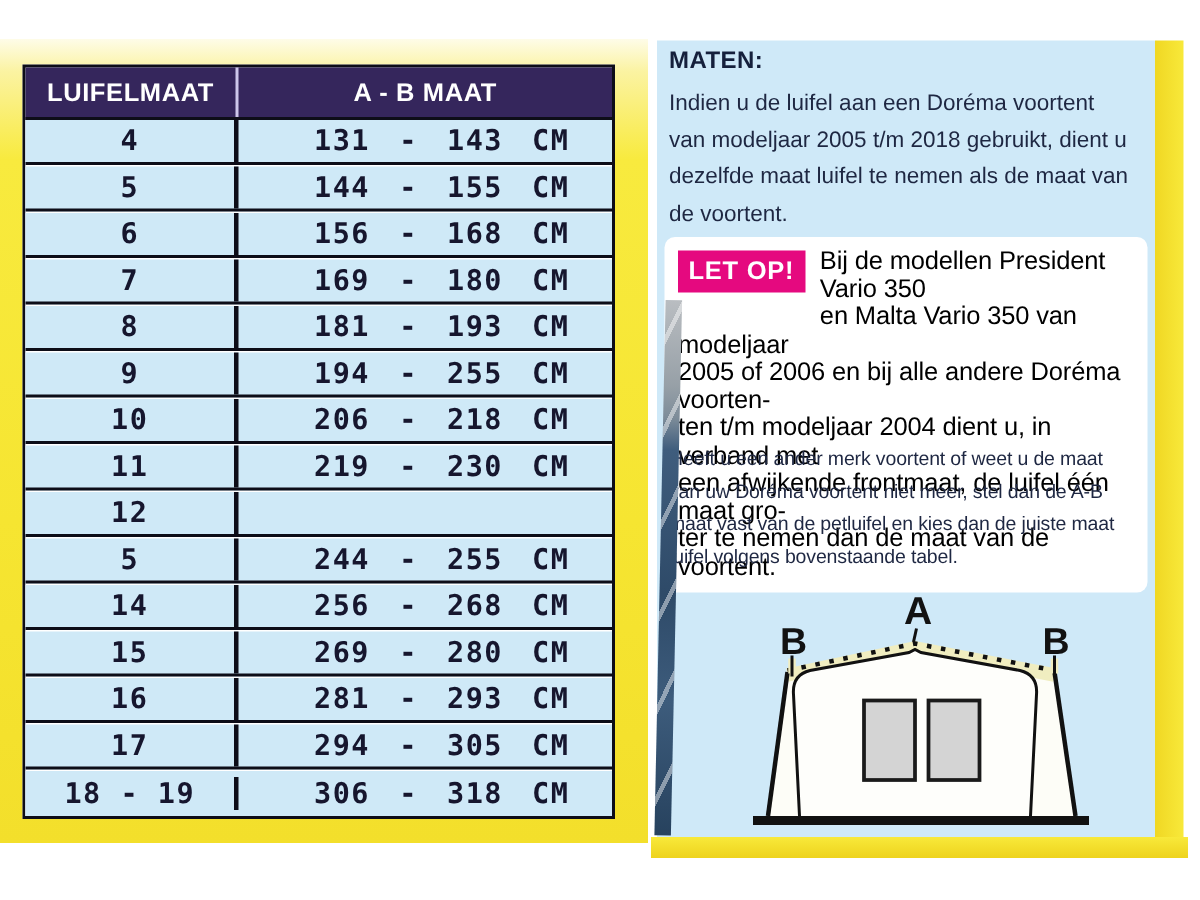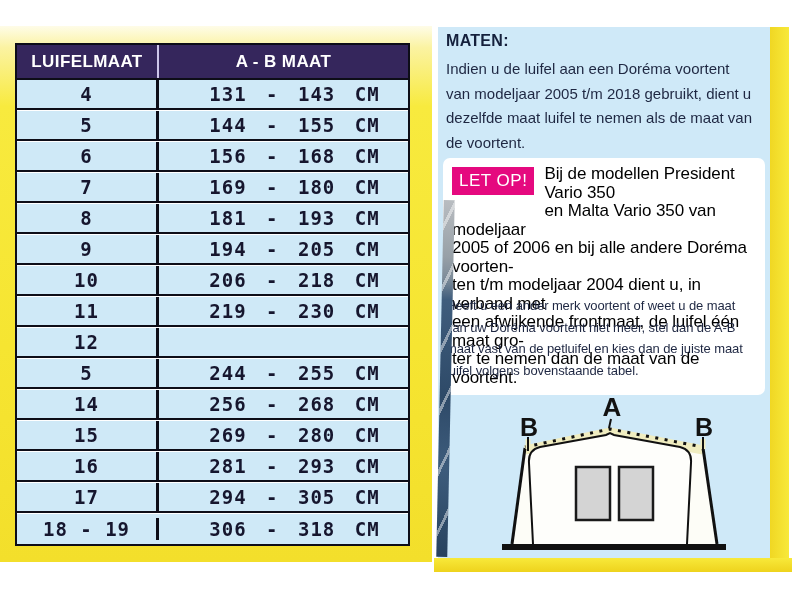--- a/index.html
+++ b/index.html
@@ -63,21 +63,21 @@
   .para-intro {
     position:absolute; left:8px; top:30px; width:324px;
     font-size:15px; line-height:24.5px;
   }
   .letop-box {
     position:absolute; left:5px; top:131px; width:322px;
     background:#ffffff; border-radius:7px; padding:7px 8px 8px 9px;
   }
   .letop-badge {
     float:left; background:#e5097f; color:#ffffff;
-    font-weight:normal; font-size:17px; letter-spacing:.5px;
+    font-weight:bold; font-size:17px; letter-spacing:.5px;
     padding:4px 7px; margin:2px 10px 8px 0;
   }
   .letop-text {
     display:block; white-space:pre-line; color:#000000;
     font-size:17px; line-height:18.5px; letter-spacing:-.1px;
   }
   .para-fallback {
     position:absolute; left:8px; top:268px; width:326px;
     font-size:13px; line-height:21.5px; letter-spacing:-.1px;
   }
@@ -112,21 +112,21 @@
           <div class="row">
             <div class="cell cell-size">7</div>
             <div class="cell cell-range">169 - 180 CM</div>
           </div>
           <div class="row">
             <div class="cell cell-size">8</div>
             <div class="cell cell-range">181 - 193 CM</div>
           </div>
           <div class="row">
             <div class="cell cell-size">9</div>
-            <div class="cell cell-range">194 - 205 CM</div>
+            <div class="cell cell-range">194 - 255 CM</div>
           </div>
           <div class="row">
             <div class="cell cell-size">10</div>
             <div class="cell cell-range">206 - 218 CM</div>
           </div>
           <div class="row">
             <div class="cell cell-size">11</div>
             <div class="cell cell-range">219 - 230 CM</div>
           </div>
           <div class="row">

